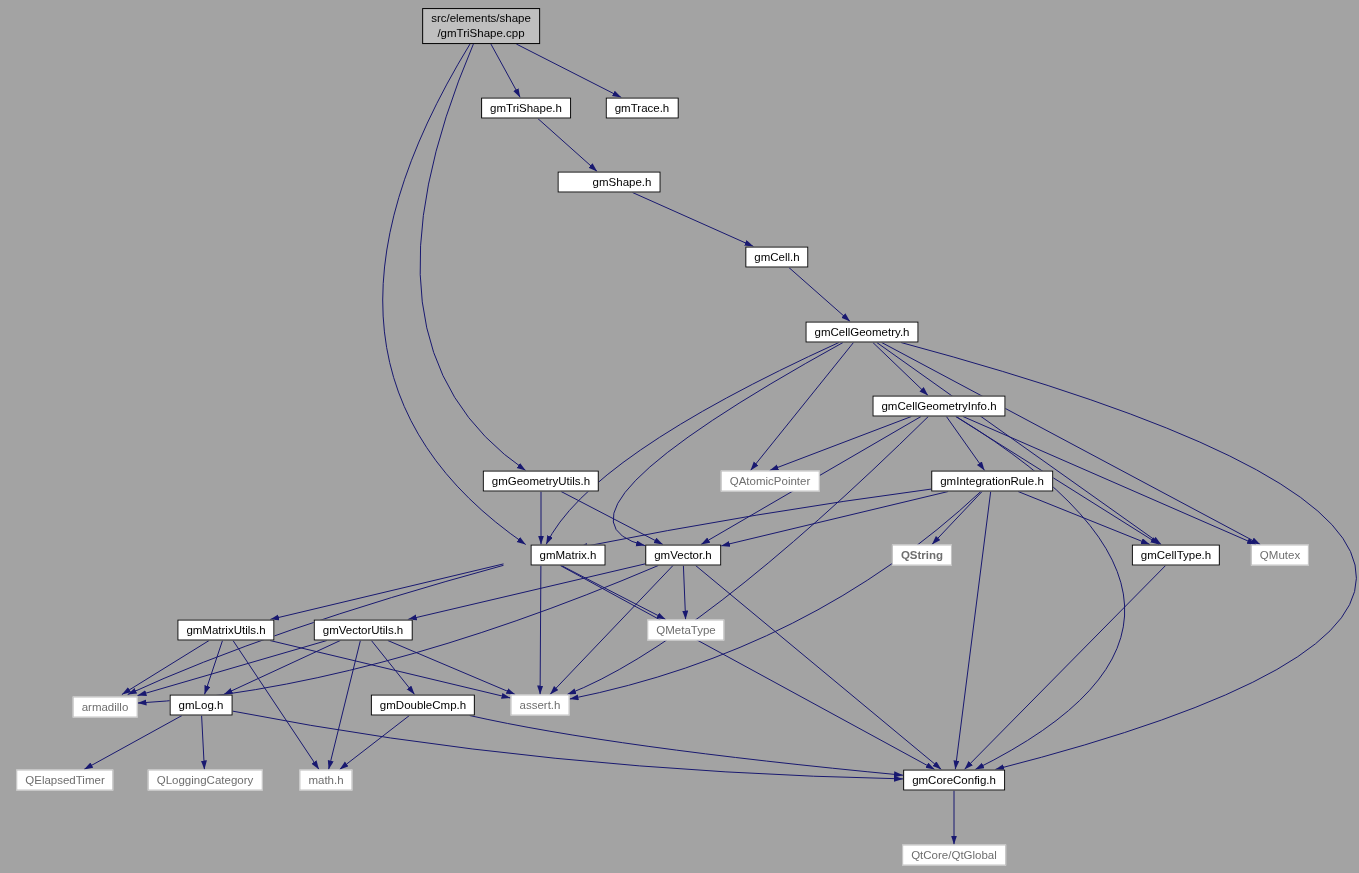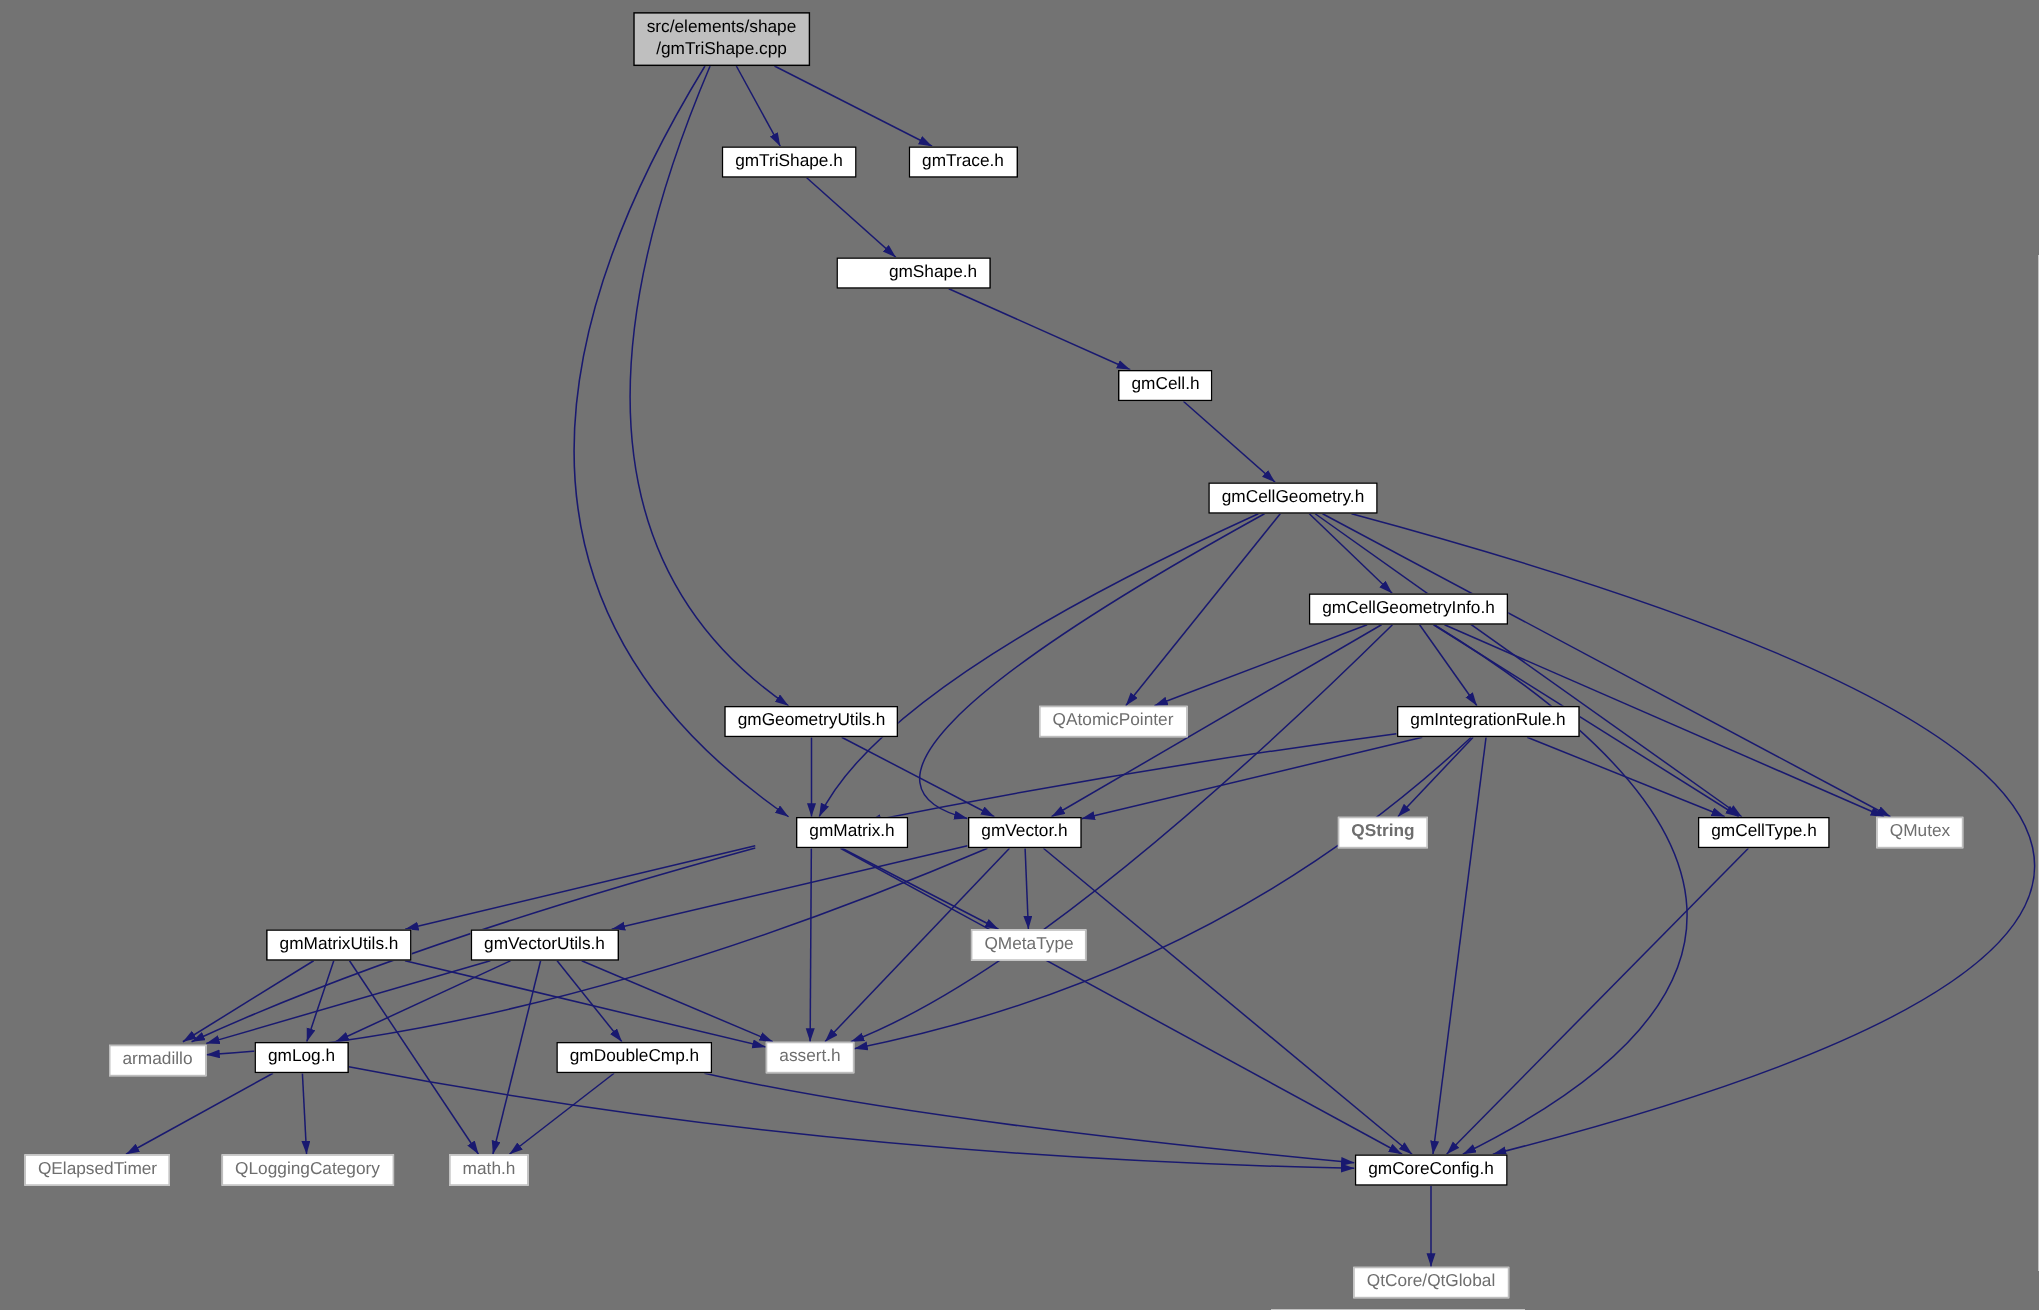--- a/index.html
+++ b/index.html
@@ -4,21 +4,21 @@
 <style>
   html, body {
     margin: 0;
     padding: 0;
     background: #ffffff;
   }
   #graph {
     position: relative;
     width: 1359px;
     height: 873px;
-    background: #737373;
+    background: #a3a3a3;
     overflow: hidden;
     font-family: "Liberation Sans", sans-serif;
   }
   #graph svg {
     position: absolute;
     left: 0;
     top: 0;
   }
   .node {
     position: absolute;
@@ -114,21 +114,21 @@
     </svg>
 <div class="node root" style="left: 481px; top: 26px;">src/elements/shape
 /gmTriShape.cpp</div>
     <div class="node internal" style="left: 526px; top: 108px;">gmTriShape.h</div>
     <div class="node internal" style="left: 642px; top: 108px;">gmTrace.h</div>
     <div class="node internal" style="left: 609px; top: 182px; padding-left: 34px;">gmShape.h</div>
     <div class="node internal" style="left: 777px; top: 257px;">gmCell.h</div>
     <div class="node internal" style="left: 862px; top: 332px;">gmCellGeometry.h</div>
     <div class="node internal" style="left: 939px; top: 406px;">gmCellGeometryInfo.h</div>
     <div class="node internal" style="left: 541px; top: 481px;">gmGeometryUtils.h</div>
-    <div class="node external" style="left: 742px; top: 481px;">QAtomicPointer</div>
+    <div class="node external" style="left: 770px; top: 481px;">QAtomicPointer</div>
     <div class="node internal" style="left: 992px; top: 481px;">gmIntegrationRule.h</div>
     <div class="node internal" style="left: 541px; top: 555px; margin-left: 27px;">gmMatrix.h</div>
     <div class="node internal" style="left: 683px; top: 555px;">gmVector.h</div>
     <div class="node external" style="left: 922px; top: 555px; font-weight: bold;">QString</div>
     <div class="node internal" style="left: 1176px; top: 555px;">gmCellType.h</div>
     <div class="node external" style="left: 1280px; top: 555px;">QMutex</div>
     <div class="node internal" style="left: 226px; top: 630px;">gmMatrixUtils.h</div>
     <div class="node internal" style="left: 363px; top: 630px;">gmVectorUtils.h</div>
     <div class="node external" style="left: 686px; top: 630px;">QMetaType</div>
     <div class="node external" style="left: 105px; top: 707px;">armadillo</div>

